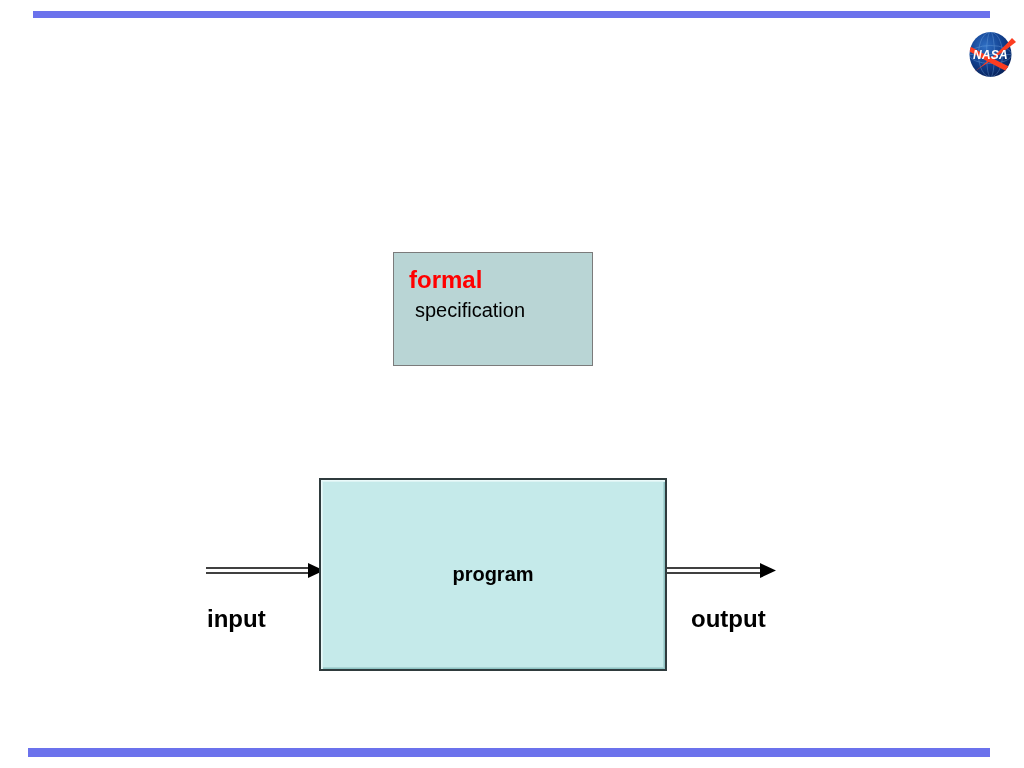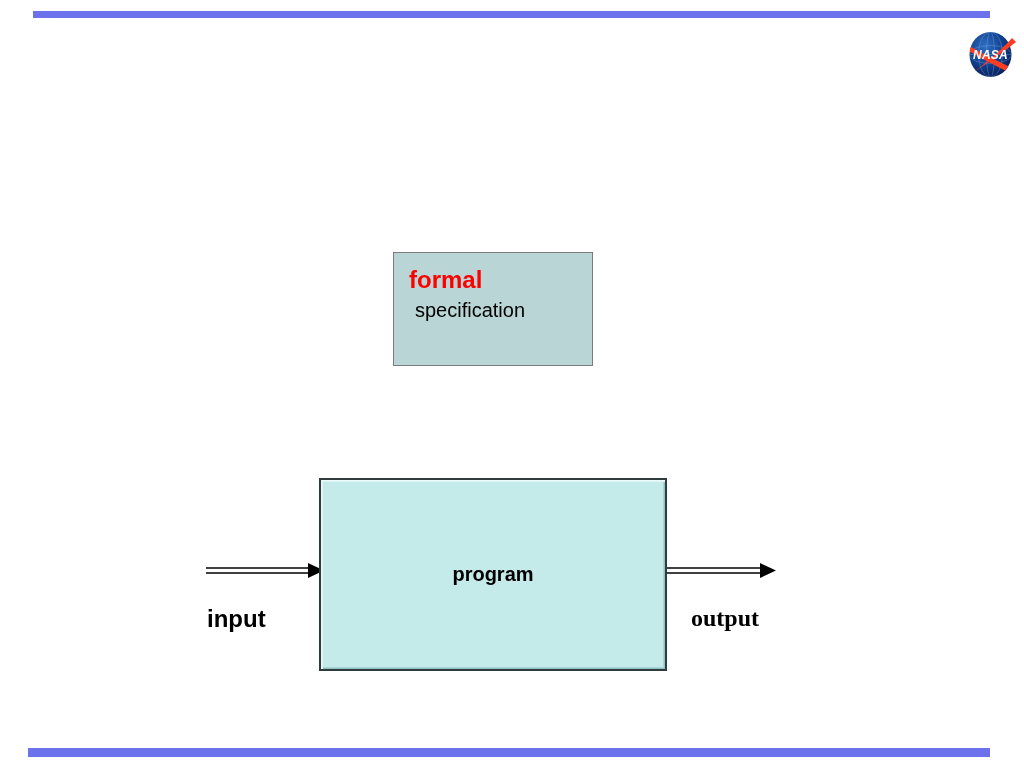--- a/index.html
+++ b/index.html
@@ -139,21 +139,21 @@
 
   
   .io-label {
     position: absolute;
     font-size: 24px;
     font-weight: bold;
     color: #000000;
     white-space: nowrap;
   }
   #label-input  { left: 207px; top: 605px; }
-  #label-output { left: 691px; top: 605px; font-family: Liberation Serif, serif; }
+  #label-output { left: 691px; top: 605px; }
 
   
   #page-number {
     position: absolute;
     right: 18px;
     top: 735px;
     font-family: "Liberation Serif", serif;
     font-size: 24px;
     color: #000000;
   }

